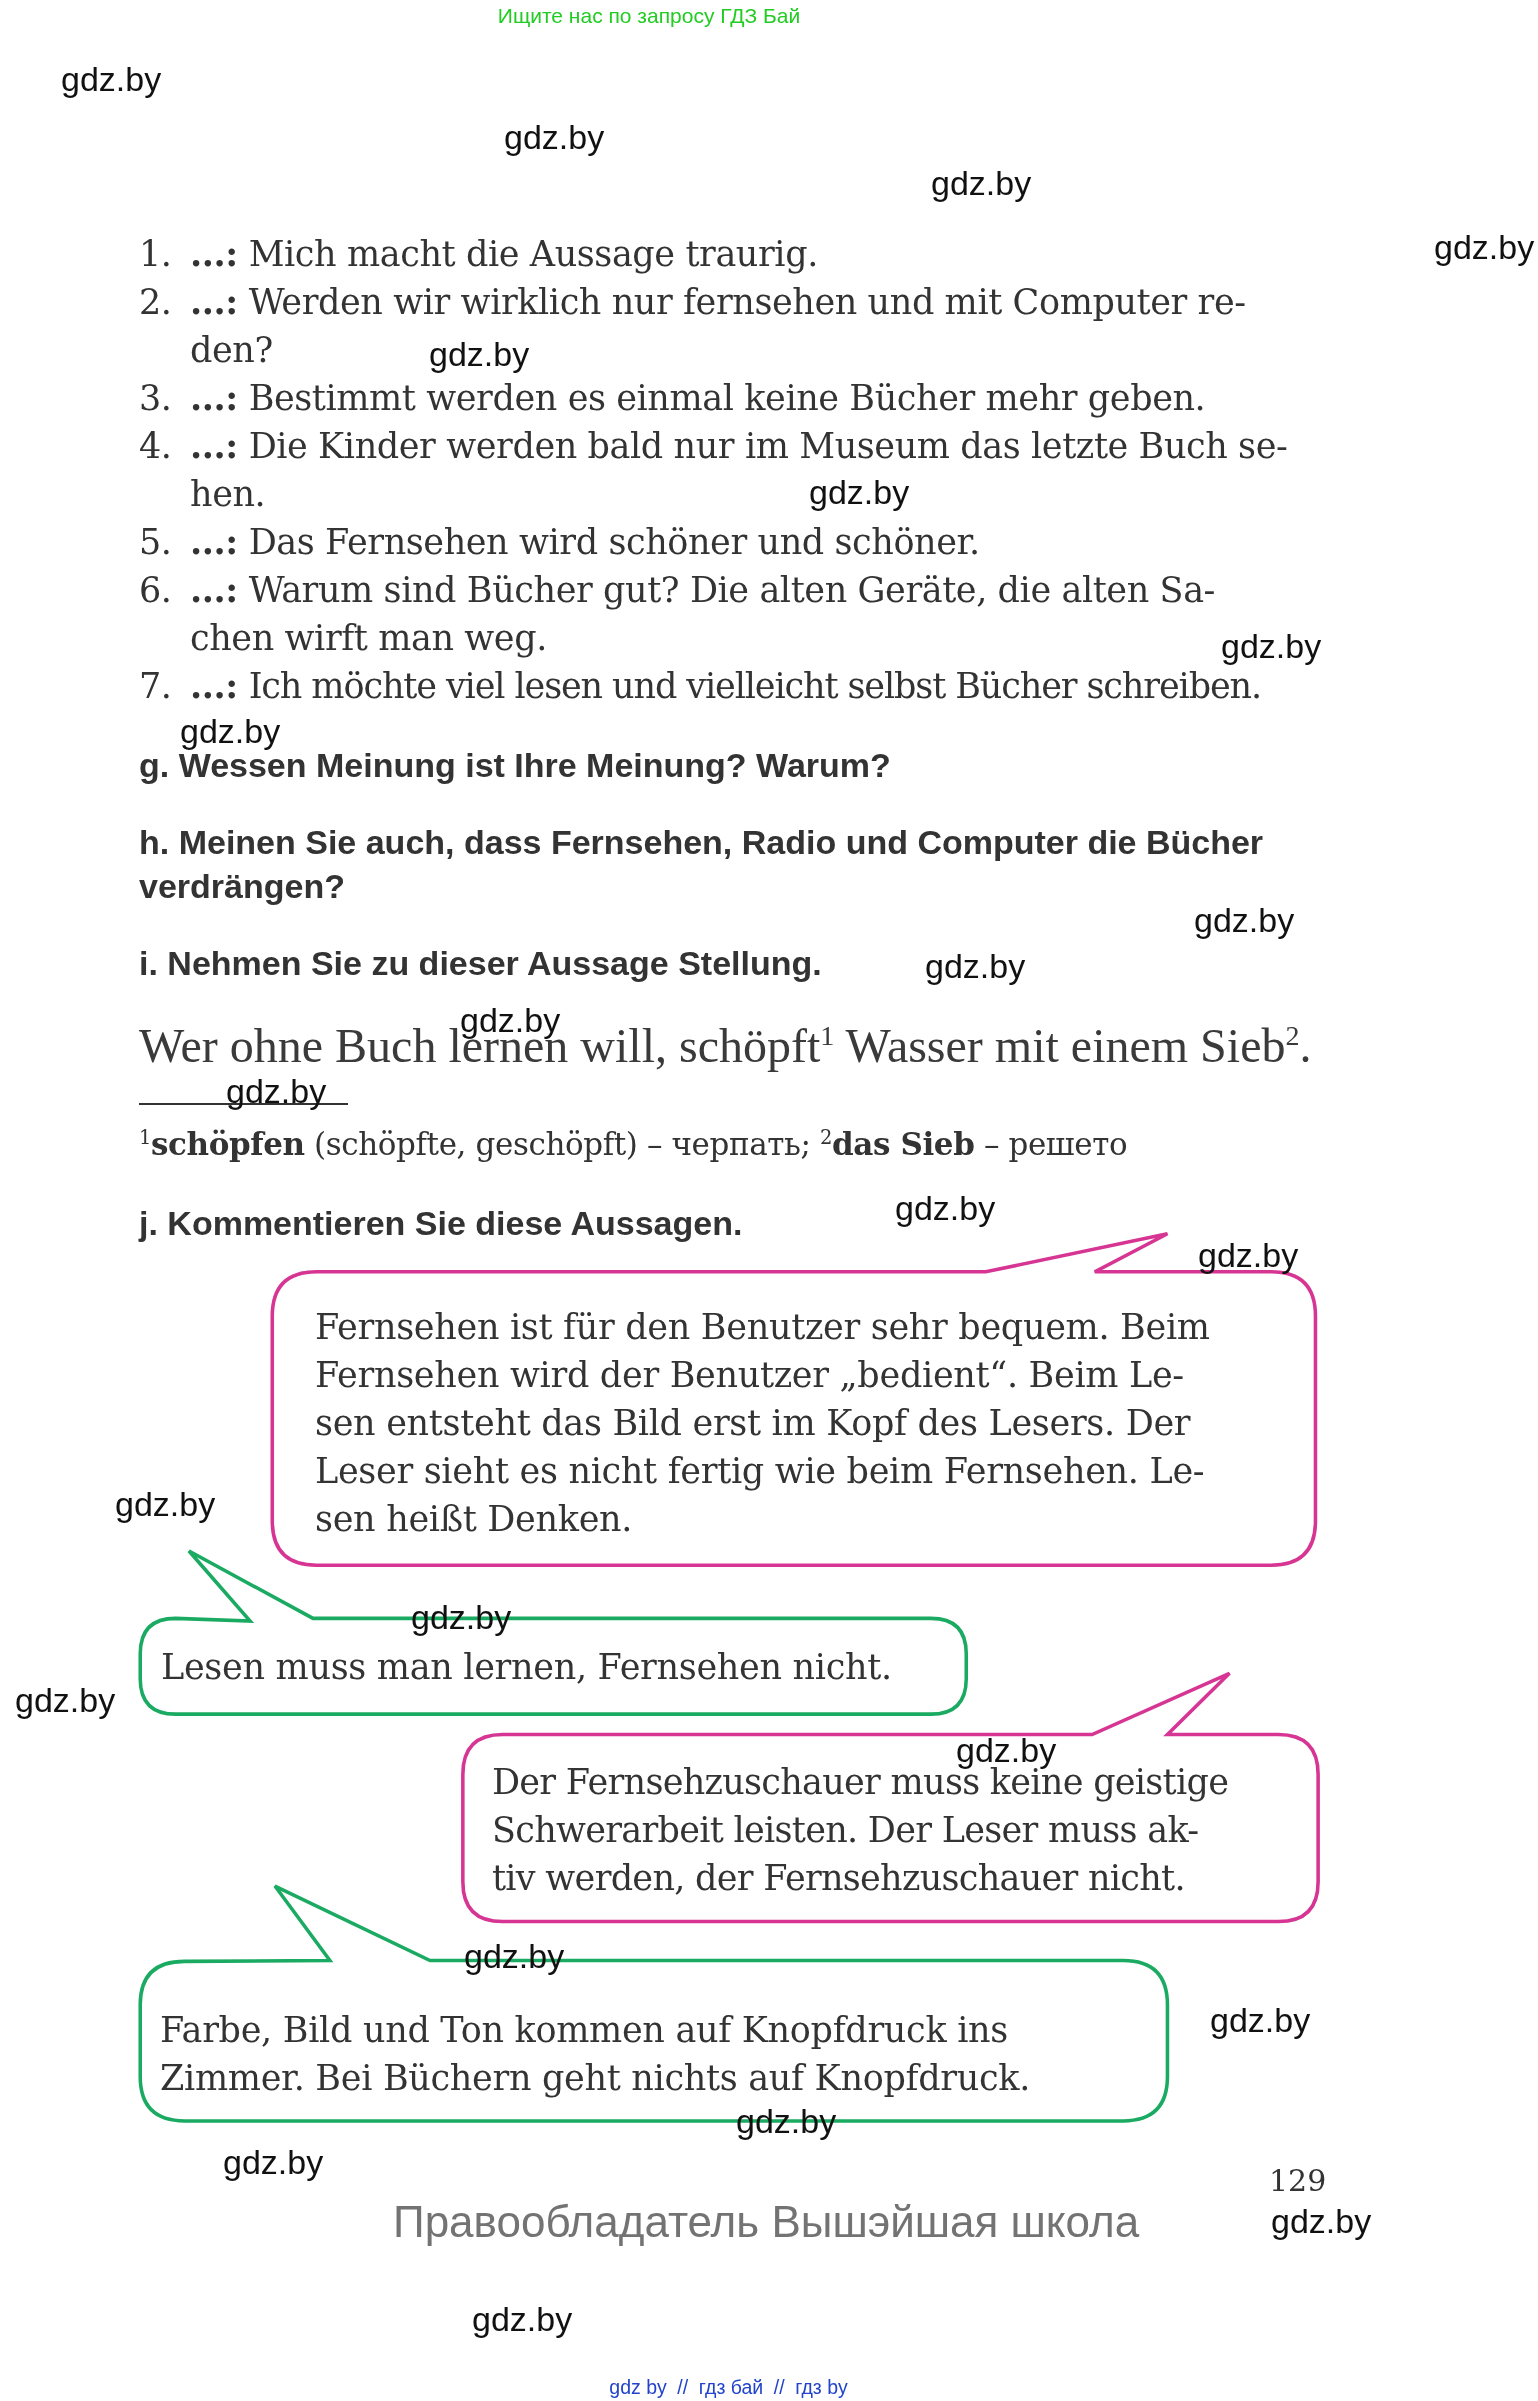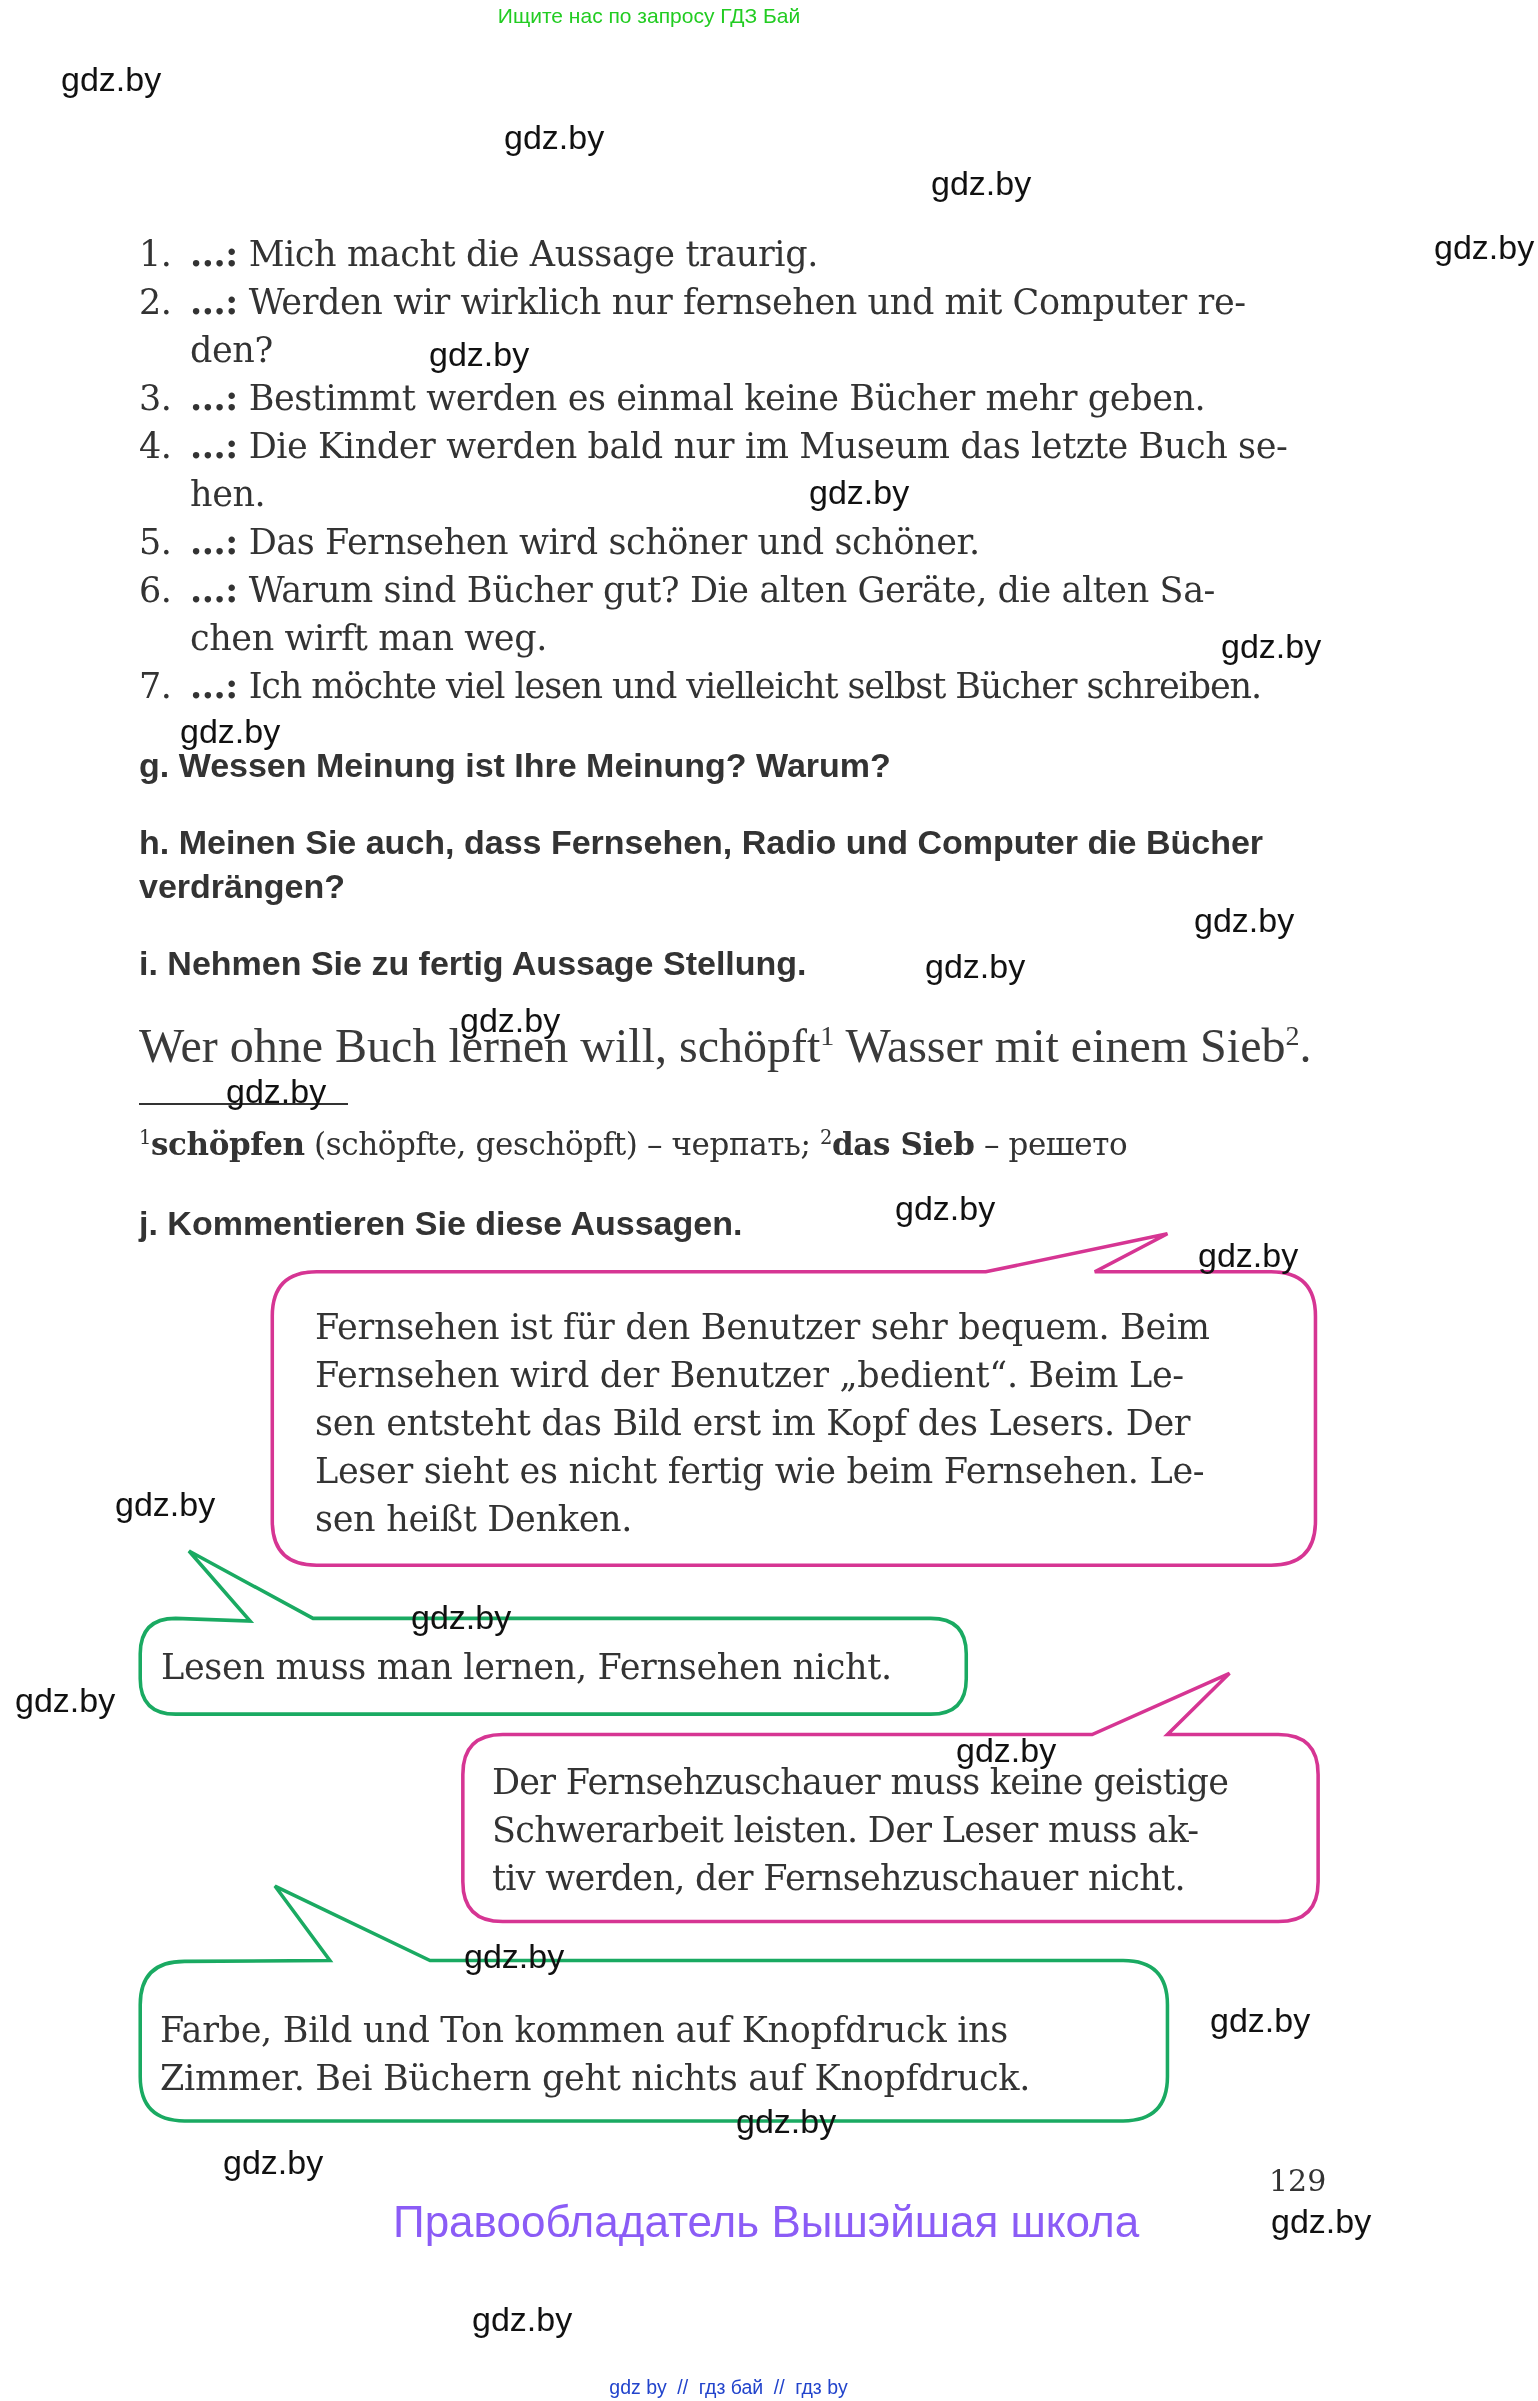--- a/index.html
+++ b/index.html
@@ -13,21 +13,21 @@
   .li .dots { font-weight: bold; }
   .heading { font-family: "Liberation Sans", sans-serif; font-weight: bold; font-size: 34px; color: #333; line-height: 44px; }
   .quote { font-family: "Liberation Serif", serif; font-size: 48px; color: #3a3a3a; }
   .quote sup { font-size: 28px; }
   .rule { position: absolute; left: 139px; top: 1103px; width: 209px; height: 1.8px; background: #333; }
   .footnote { font-family: "DejaVu Serif", serif; font-size: 31px; color: #333; letter-spacing: -0.4px; }
   .footnote sup { font-size: 19.5px; }
   .bubble-text { font-family: "DejaVu Serif", serif; font-size: 35px; color: #333; line-height: 48px; white-space: normal; letter-spacing: -0.3px; }
   svg.bubbles { position: absolute; left: 0; top: 0; }
   .pagenum { font-family: "DejaVu Serif", serif; font-size: 30px; color: #333; }
-  .rights { font-family: "Liberation Sans", sans-serif; font-size: 44px; color: #8b5cf6; }
+  .rights { font-family: "Liberation Sans", sans-serif; font-size: 44px; color: #737373; }
   .footer-links { font-family: "Liberation Sans", sans-serif; font-size: 19.5px; color: #2244cc; }
   .footer-links span { margin: 0 5.3px; }
 </style>
 </head>
 <body>
 
 <div class="abs top-banner">Ищите нас по запросу ГДЗ Бай</div>
 
 <div class="abs list">
   <div class="li">
@@ -49,21 +49,21 @@
     <span class="num">6.</span><span class="dots">...:</span> <span>Warum sind Bücher gut? Die alten Geräte, die alten Sa-</span><br><span>chen wirft man weg.</span>
   </div>
   <div class="li">
     <span class="num">7.</span><span class="dots">...:</span> <span style="letter-spacing:-1.1px">Ich möchte viel lesen und vielleicht selbst Bücher schreiben.</span>
   </div>
 </div>
 
 <div class="abs heading" style="left:139px; top:743px;">g. Wessen Meinung ist Ihre Meinung? Warum?</div>
 <div class="abs heading" style="left:139px; top:820px;">h. Meinen Sie auch, dass Fernsehen, Radio und Computer die Bücher</div>
 <div class="abs heading" style="left:139px; top:864px;">verdrängen?</div>
-<div class="abs heading" style="left:139px; top:941px;">i. Nehmen Sie zu fertig Aussage Stellung.</div>
+<div class="abs heading" style="left:139px; top:941px;">i. Nehmen Sie zu dieser Aussage Stellung.</div>
 
 <div class="abs quote" style="left:139px; top:1018px;">
   <span>Wer ohne Buch lernen will, schöpft</span><sup>1</sup><span> Wasser mit einem Sieb</span><sup>2</sup><span>.</span>
 </div>
 
 <div class="rule"></div>
 
 <div class="abs footnote" style="left:139px; top:1126px;">
   <sup>1</sup><b>schöpfen</b><span> (schöpfte, geschöpft) – черпать; </span><sup>2</sup><b>das Sieb</b><span> – решето</span>
 </div>

